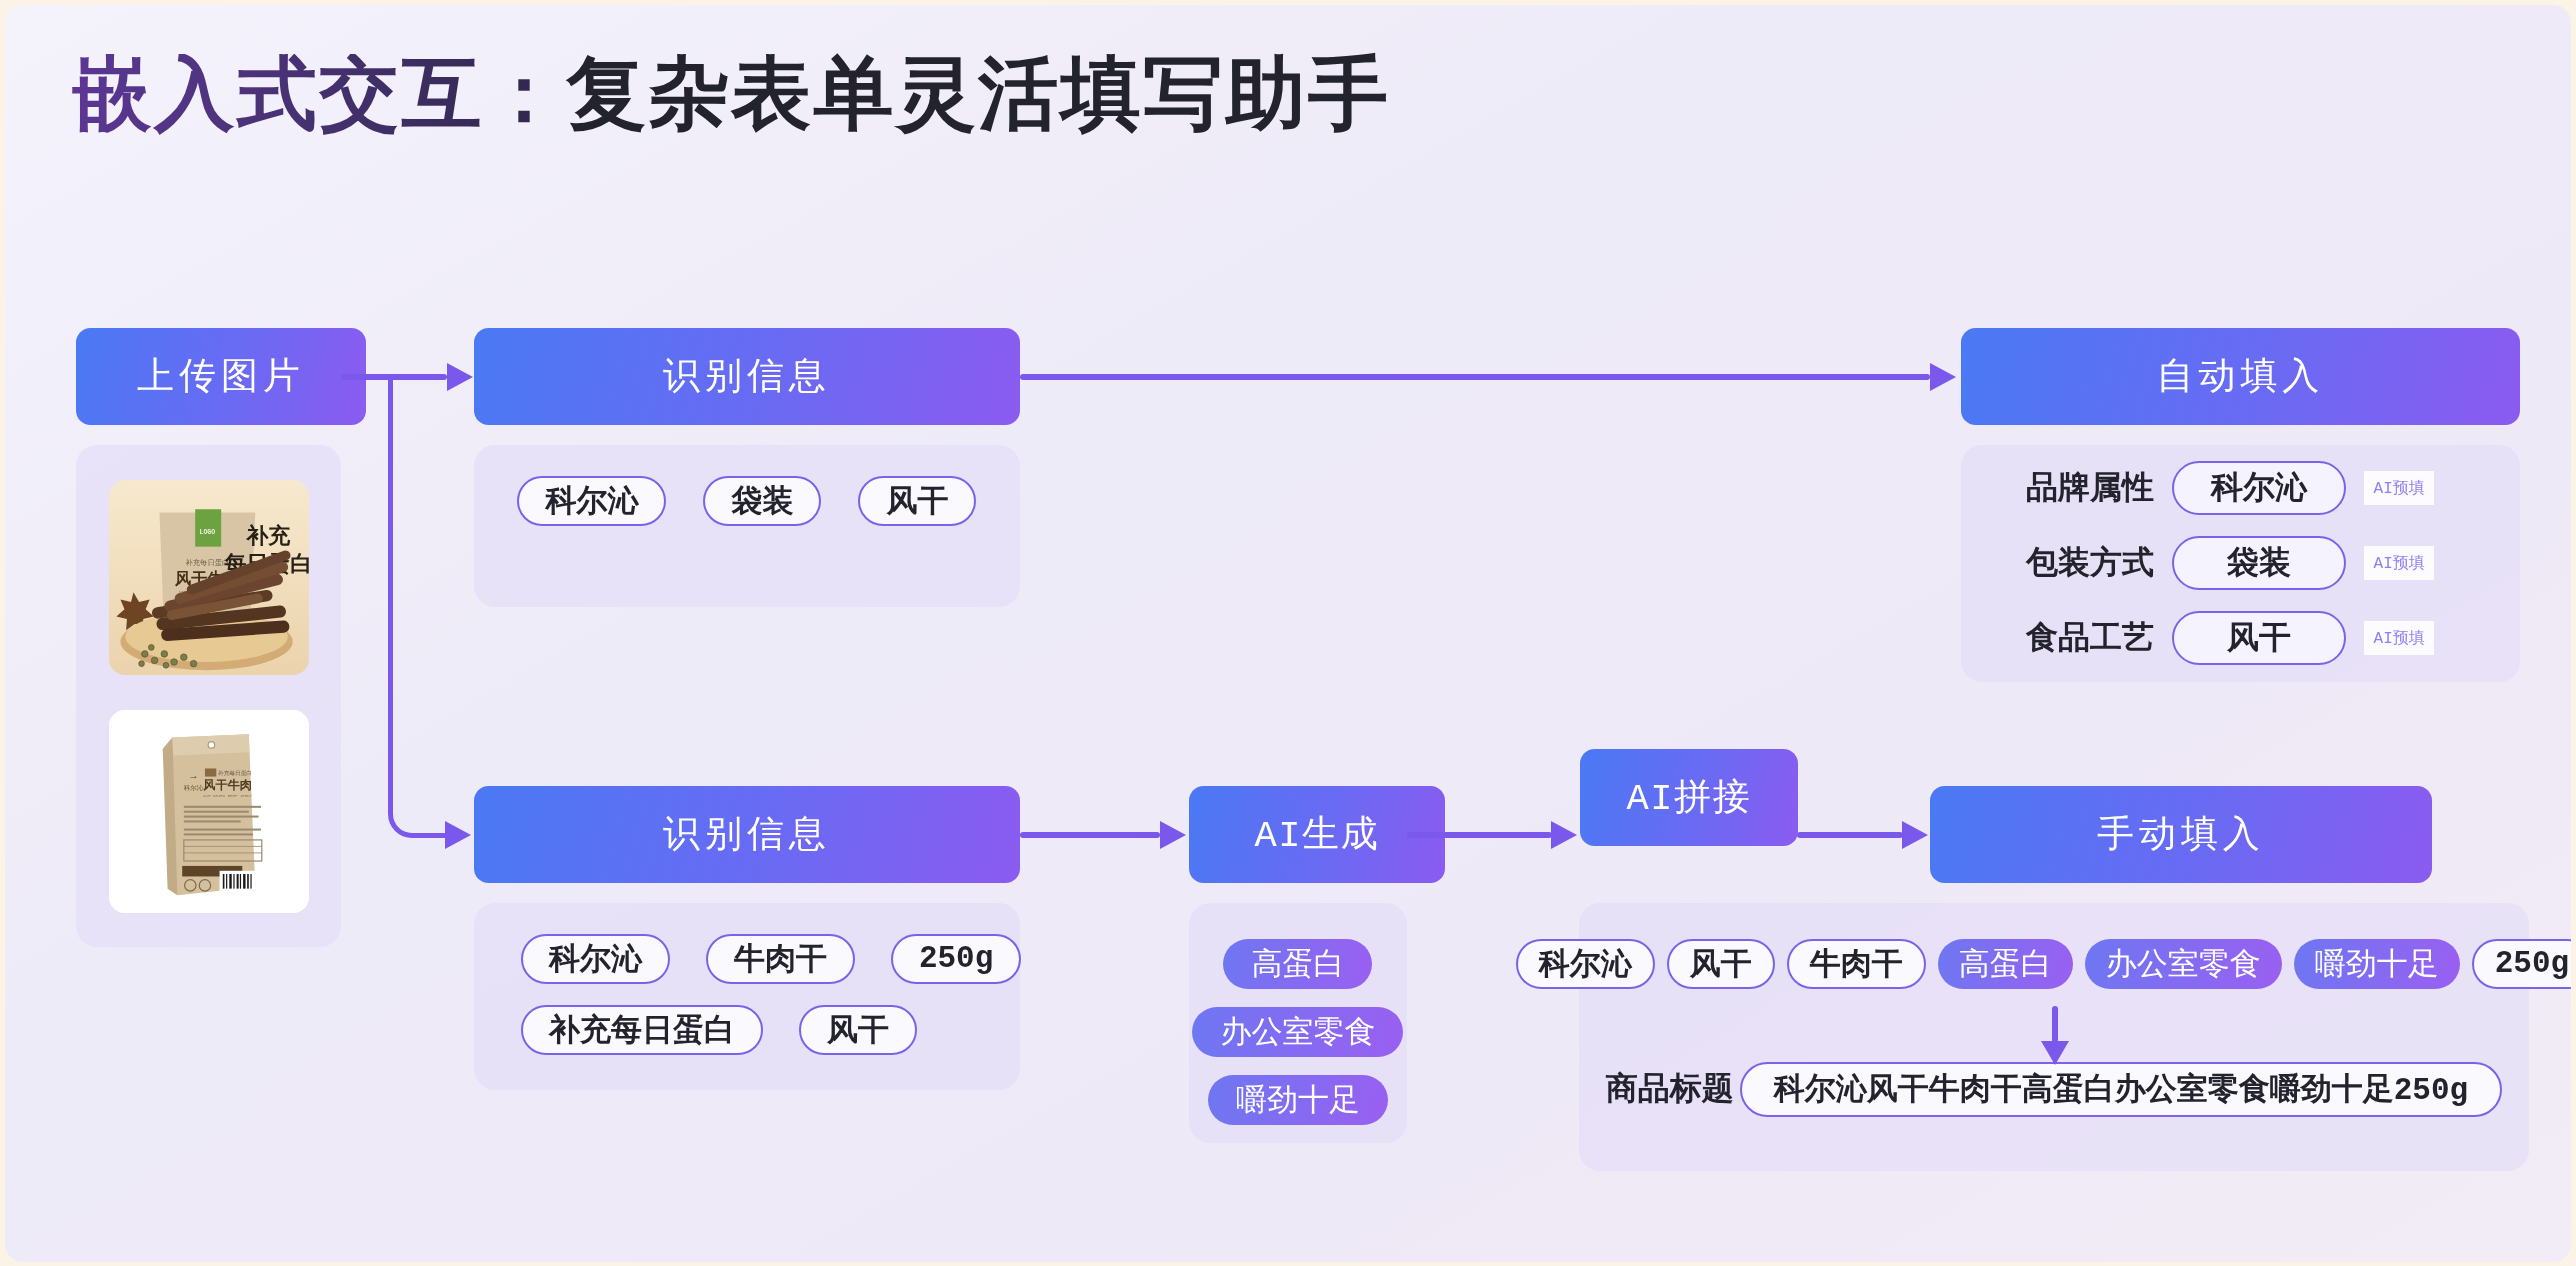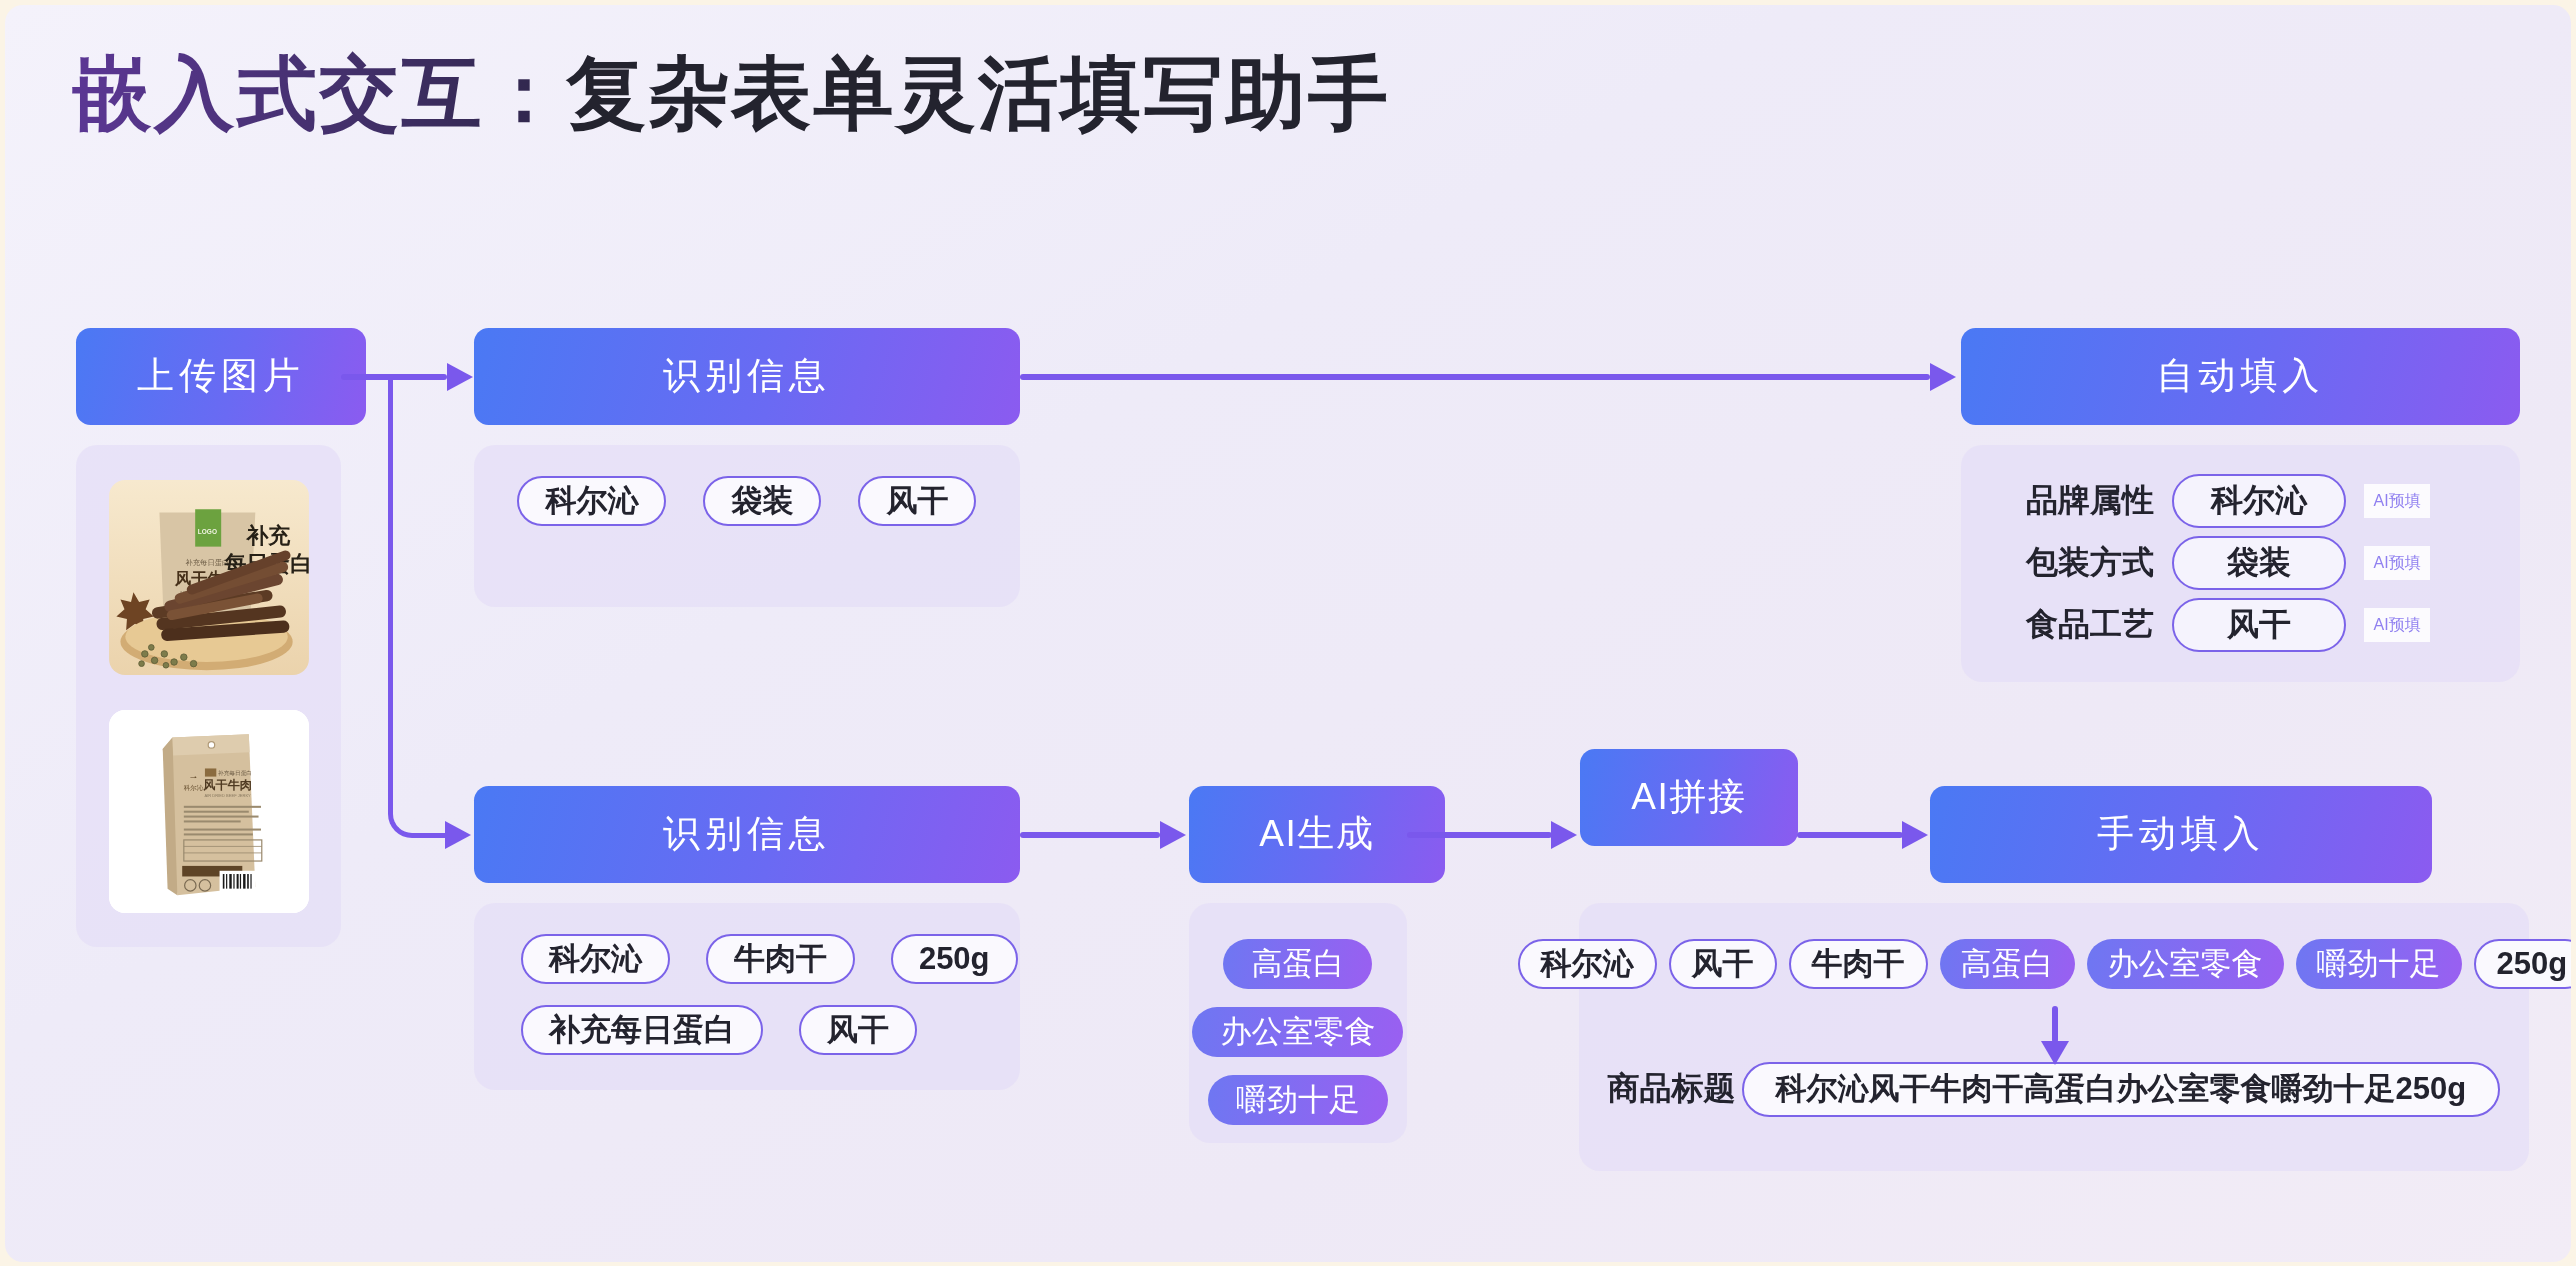--- a/index.html
+++ b/index.html
@@ -5,20 +5,21 @@
   html,body{margin:0;padding:0;}
   body{
     background:#FBF4E6;
     font-family:"Liberation Sans","DejaVu Sans",sans-serif;
     -webkit-font-smoothing:antialiased;
   }
   .canvas{position:relative;width:2576px;height:1267px;background:#FBF4E6;overflow:hidden;}
   .board{
     position:absolute;inset:4.9px;border-radius:18px;overflow:hidden;
     background:linear-gradient(150deg,#F4F2FB 0%,#EEEBF8 38%,#EEE9F6 70%,#F2ECF6 100%);
+    font-family:Liberation Mono, monospace;
   }
   
   .title{
     position:absolute;left:67px;top:36px;margin:0;
     font-size:80px;font-weight:900;letter-spacing:2.4px;color:#23232E;white-space:nowrap;
   }
   .title-hl{
     background:linear-gradient(95deg,#5C3795 0%,#43306B 55%,#2E2649 100%);
     -webkit-background-clip:text;background-clip:text;color:transparent;
   }
@@ -40,21 +41,21 @@
   }
   .tag.filled{
     background:linear-gradient(100deg,#6E77F2 0%,#9A5FF1 100%);
     border:none;color:#FFFFFF;font-weight:500;padding:0 28px;
   }
   .top-tags{display:flex;justify-content:center;align-items:flex-start;padding-top:31px;gap:37px;box-sizing:border-box;}
   .rec2-panel{display:flex;flex-direction:column;gap:21px;padding:31px 0 0 47px;box-sizing:border-box;}
   .tag-row{display:flex;gap:36px;}
   .aigen-panel{display:flex;flex-direction:column;align-items:center;gap:18px;padding-top:36px;box-sizing:border-box;}
   
-  .autofill-panel{display:flex;flex-direction:column;justify-content:center;gap:8px;padding-left:65px;box-sizing:border-box;}
+  .autofill-panel{display:flex;flex-direction:column;justify-content:center;gap:21px;padding-left:65px;box-sizing:border-box;}
   .field-row{display:flex;align-items:center;gap:18px;}
   .field-label{font-size:32px;font-weight:700;color:#23232E;white-space:nowrap;}
   .field-pill{
     width:174px;height:54px;box-sizing:border-box;border:2.4px solid #7B63E9;border-radius:36px;
     background:#F5F3FD;display:flex;align-items:center;justify-content:center;
     font-size:32px;font-weight:700;color:#23232E;
   }
   .ai-badge{
     font-size:16px;color:#9080F0;background:rgba(255,255,255,0.85);
     border-radius:0;padding:6.5px 9.7px;white-space:nowrap;

